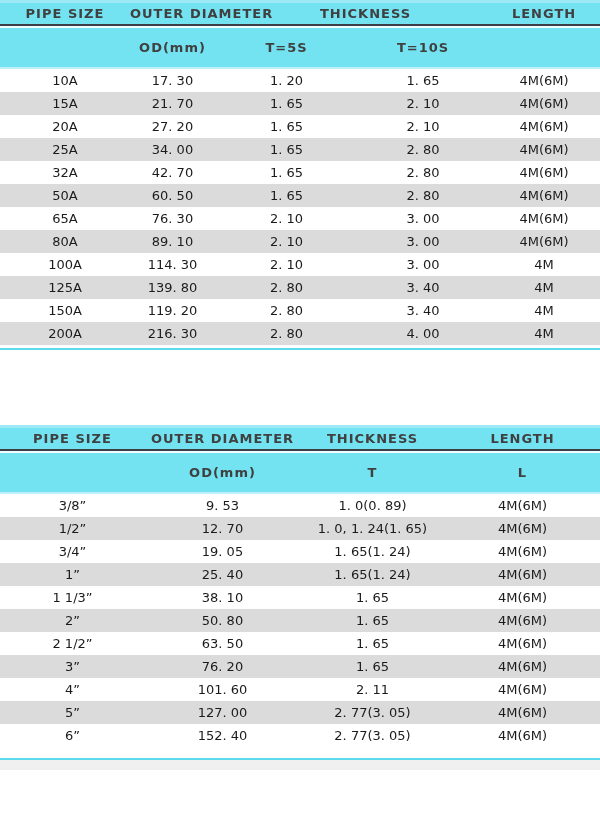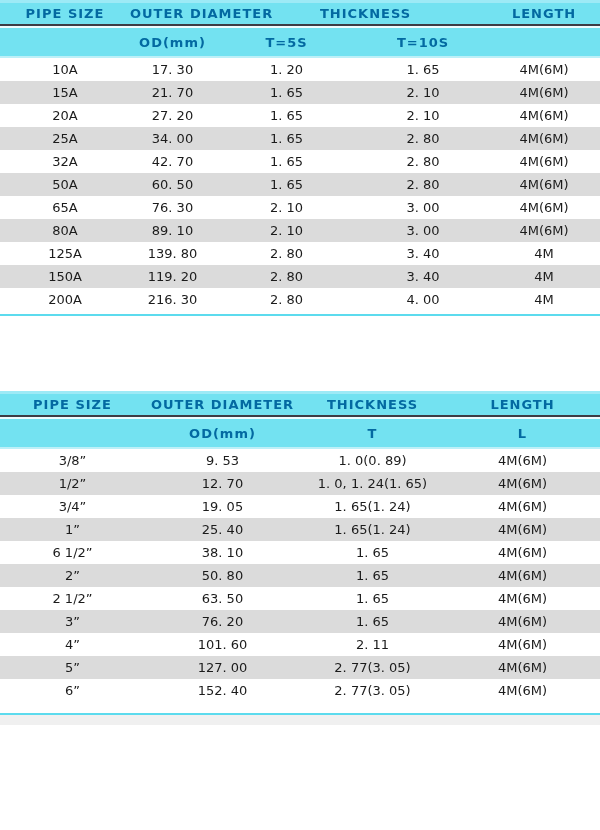--- a/index.html
+++ b/index.html
@@ -19,32 +19,32 @@
     border-spacing: 0;
   }
   th, td {
     text-align: center;
     vertical-align: middle;
     white-space: nowrap;
     overflow: visible;
   }
   thead th {
     background: var(--header-bg, #73E2F1);
-    color: #0369a1;
+    color: #404040;
     font-size: 13px;
     font-weight: bold;
     letter-spacing: 1px;
   }
   .head-row1 th {
     height: 26px;
     border-top: 3px solid var(--header-top-edge, #9DEAF6);
     border-bottom: 2px solid var(--dark-line, #3D3D45);
   }
   .head-row2 th {
-    height: 32px;
+    height: 43px;
     border-top: 2px solid var(--pale-line, #EDFCFE);
     border-bottom: 2px solid var(--header-bottom-edge, #BDF0F8);
   }
   .th-thickness-span { padding-left: 28px; }
   tbody td {
     height: 23px;
     font-size: 13px;
     color: #1b1b1b;
     background: #ffffff;
   }
@@ -135,20 +135,27 @@
           <td>4M(6M)</td>
         </tr>
         <tr>
           <td>80A</td>
           <td>89. 10</td>
           <td>2. 10</td>
           <td>3. 00</td>
           <td>4M(6M)</td>
         </tr>
         <tr>
+          <td>100A</td>
+          <td>114. 30</td>
+          <td>2. 10</td>
+          <td>3. 00</td>
+          <td>4M</td>
+        </tr>
+        <tr>
           <td>125A</td>
           <td>139. 80</td>
           <td>2. 80</td>
           <td>3. 40</td>
           <td>4M</td>
         </tr>
         <tr>
           <td>150A</td>
           <td>119. 20</td>
           <td>2. 80</td>
@@ -209,21 +216,21 @@
           <td>1. 65(1. 24)</td>
           <td>4M(6M)</td>
         </tr>
         <tr>
           <td>1”</td>
           <td>25. 40</td>
           <td>1. 65(1. 24)</td>
           <td>4M(6M)</td>
         </tr>
         <tr>
-          <td>6 1/2”</td>
+          <td>1 1/3”</td>
           <td>38. 10</td>
           <td>1. 65</td>
           <td>4M(6M)</td>
         </tr>
         <tr>
           <td>2”</td>
           <td>50. 80</td>
           <td>1. 65</td>
           <td>4M(6M)</td>
         </tr>

